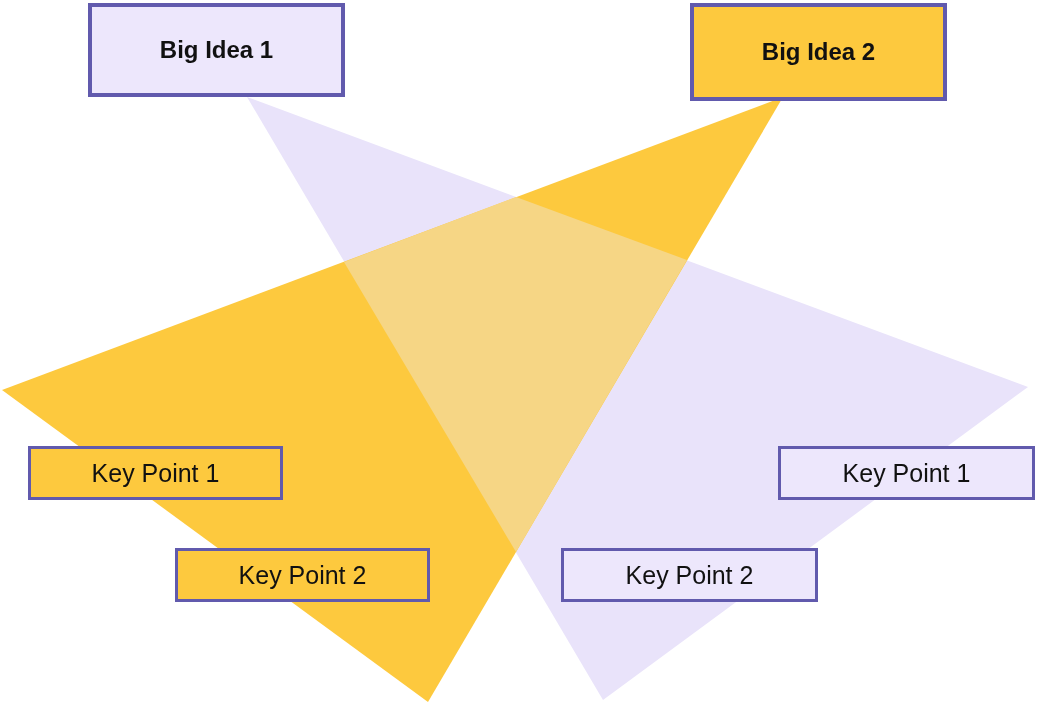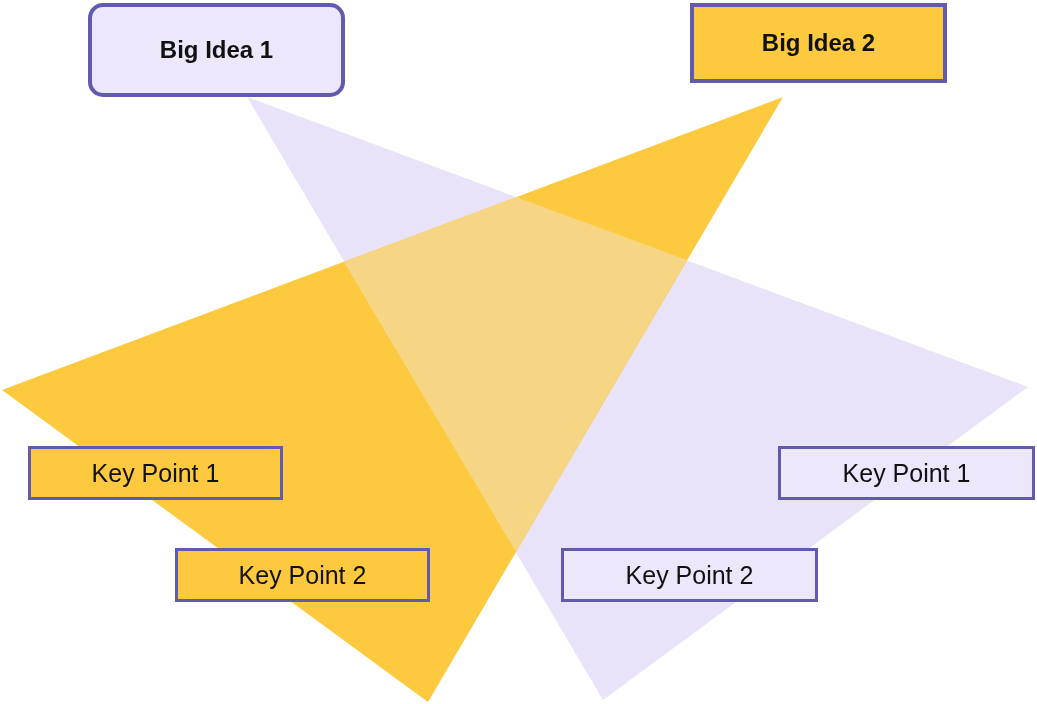--- a/index.html
+++ b/index.html
@@ -38,22 +38,22 @@
   }
   .box.small {
     border: 3px solid var(--border, #615AAD);
     font-weight: 400;
     font-size: 25px;
     text-align: center;
   }
   .box.yellow   { background: var(--box-yellow, #FDC93E); }
   .box.lavender { background: var(--box-lavender, #EDE7FC); }
 
-  #bi1 { left: 88px;  top: 3px;   width: 257px; height: 94px; border-radius: 15px; }
-  #bi2 { left: 690px; top: 3px;   width: 257px; height: 80px; }
+  #bi1 { left: 88px;  top: 3px;   width: 257px; height: 94px; }
+  #bi2 { left: 690px; top: 3px;   width: 257px; height: 98px; }
   #kp1l { left: 28px;  top: 446px; width: 255px; height: 54px; }
   #kp2l { left: 175px; top: 548px; width: 255px; height: 54px; }
   #kp1r { left: 778px; top: 446px; width: 257px; height: 54px; }
   #kp2c { left: 561px; top: 548px; width: 257px; height: 54px; }
 </style>
 </head>
 <body>
 
 <div class="canvas">
 

